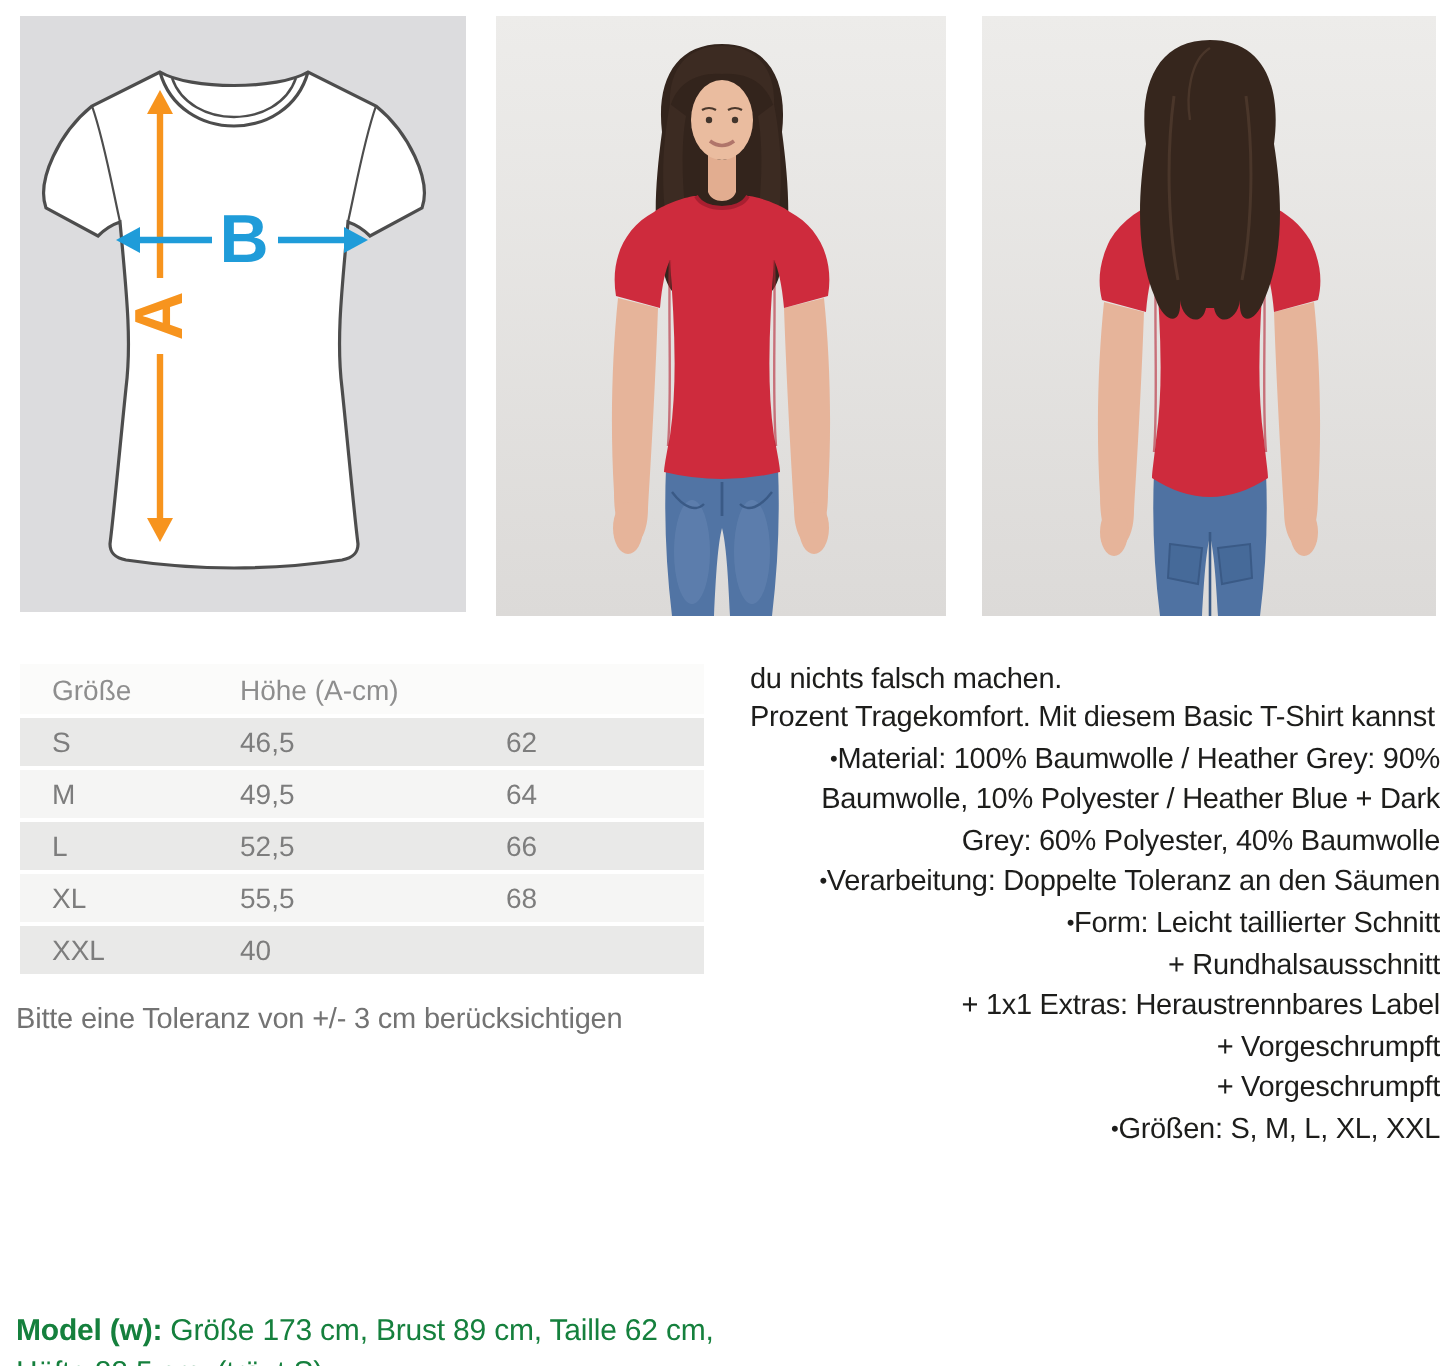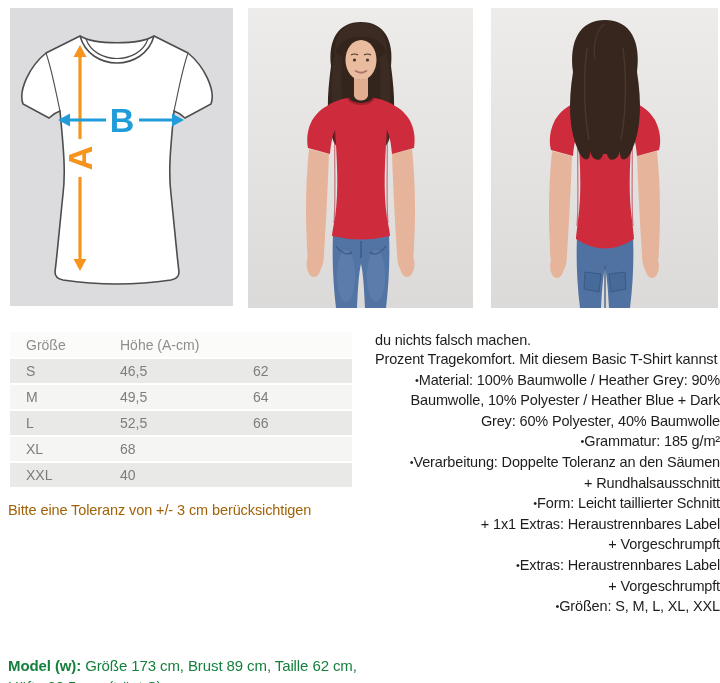--- a/index.html
+++ b/index.html
@@ -20,21 +20,21 @@
     display:grid; grid-template-columns:94px 133px 1fr; align-items:center;
     height:26px; padding-left:16px; background:#e9e9e8; border-top:2px solid #ffffff;
   }
   .trow.thead { background:#fbfbfa; color:#8e8e8e; border-top:none; height:25px; }
   .trow.alt { background:#f5f5f4; }
   .trow .tc { color:#7d7d7d; }
   .trow.thead .tc { color:#8e8e8e; }
 
   .tolerance {
     position:absolute; left:8px; top:502px; width:350px;
-    font-size:14.5px; color:#a16207; letter-spacing:-0.1px; white-space:nowrap;
+    font-size:14.5px; color:#737373; letter-spacing:-0.1px; white-space:nowrap;
   }
   .model-note {
     position:absolute; left:8px; top:656px; width:360px;
     font-size:15px; line-height:20.5px; color:#15803d; letter-spacing:-0.1px;
   }
   .model-note b { font-weight:bold; margin-right:4px; }
 
   
   .desc { position:absolute; left:375px; top:331px; width:345px; font-size:14.5px; letter-spacing:-0.15px; }
   .desc .intro-line { line-height:19.3px; white-space:nowrap; }
@@ -182,20 +182,21 @@
     <span class="tc">49,5</span>
     <span class="tc">64</span>
   </div>
   <div class="trow">
     <span class="tc">L</span>
     <span class="tc">52,5</span>
     <span class="tc">66</span>
   </div>
   <div class="trow alt">
     <span class="tc">XL</span>
+    <span class="tc">55,5</span>
     <span class="tc">68</span>
   </div>
   <div class="trow">
     <span class="tc">XXL</span>
     <span class="tc">40</span>
   </div>
 </div>
 
 <div class="tolerance">Bitte eine Toleranz von +/- 3 cm berücksichtigen</div>
 
@@ -206,23 +207,21 @@
   <div>Hüfte 88,5 cm, (trägt S)</div>
 </div>
 
 <div class="desc">
   <div class="intro-line">du nichts falsch machen.</div>
   <div class="intro-line">Prozent Tragekomfort. Mit diesem Basic T-Shirt kannst</div>
   <div class="items">
     <div class="dline"><span class="mk">•</span><span>Material: 100% Baumwolle / Heather Grey: 90%</span></div>
     <div class="dline cont"><span>Baumwolle, 10% Polyester / Heather Blue + Dark</span></div>
     <div class="dline cont"><span>Grey: 60% Polyester, 40% Baumwolle</span></div>
-    <div class="dline"><span class="mk">•</span><span>Grammatur: 185 g/m²</span></div>
     <div class="dline"><span class="mk">•</span><span>Verarbeitung: Doppelte Toleranz an den Säumen</span></div>
+    <div class="dline"><span class="mk">•</span><span>Form: Leicht taillierter Schnitt</span></div>
     <div class="dline plus"><span>+ Rundhalsausschnitt</span></div>
-    <div class="dline"><span class="mk">•</span><span>Form: Leicht taillierter Schnitt</span></div>
     <div class="dline plus"><span>+ 1x1 Extras: Heraustrennbares Label</span></div>
     <div class="dline plus"><span>+ Vorgeschrumpft</span></div>
-    <div class="dline"><span class="mk">•</span><span>Extras: Heraustrennbares Label</span></div>
     <div class="dline plus2"><span>+ Vorgeschrumpft</span></div>
     <div class="dline"><span class="mk">•</span><span>Größen: S, M, L, XL, XXL</span></div>
   </div>
 </div>
 
 </body></html>

